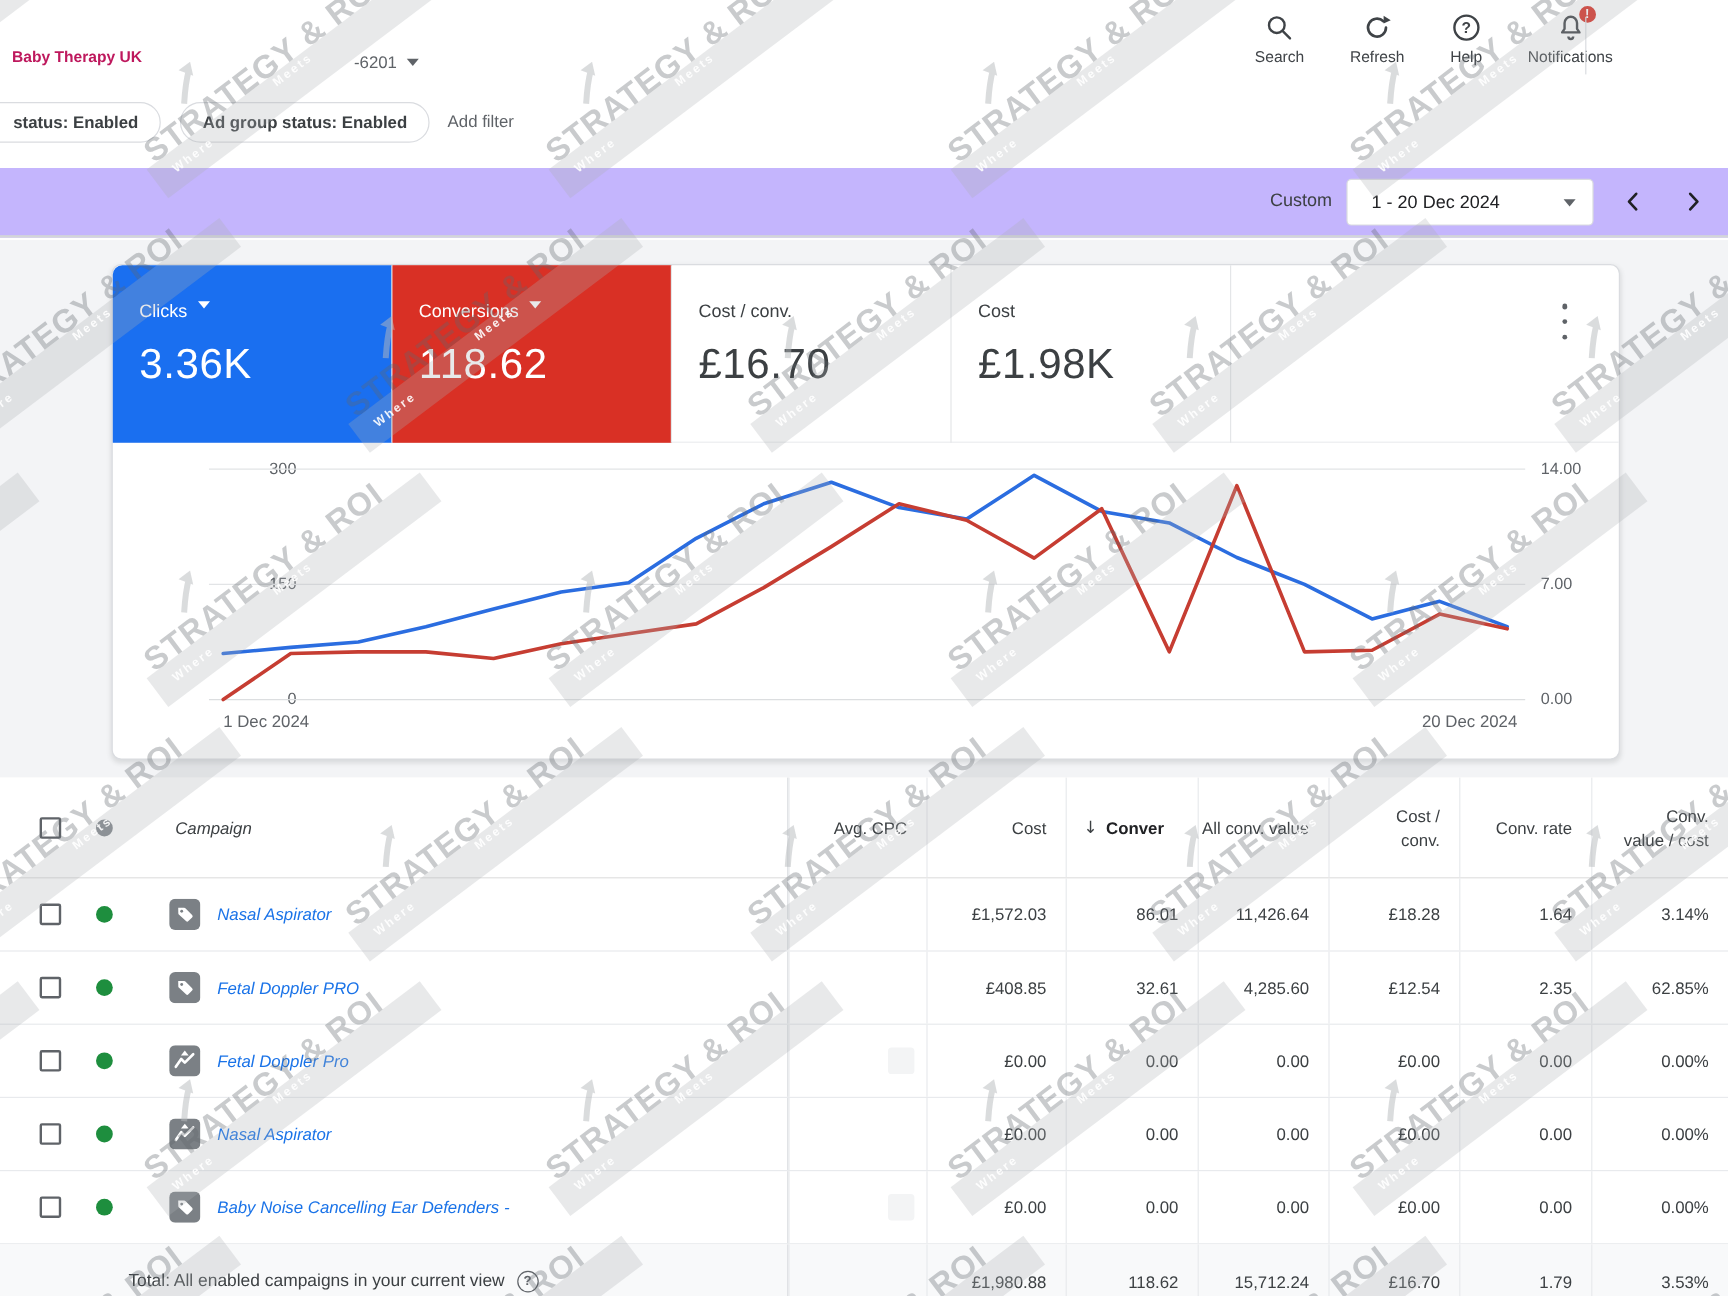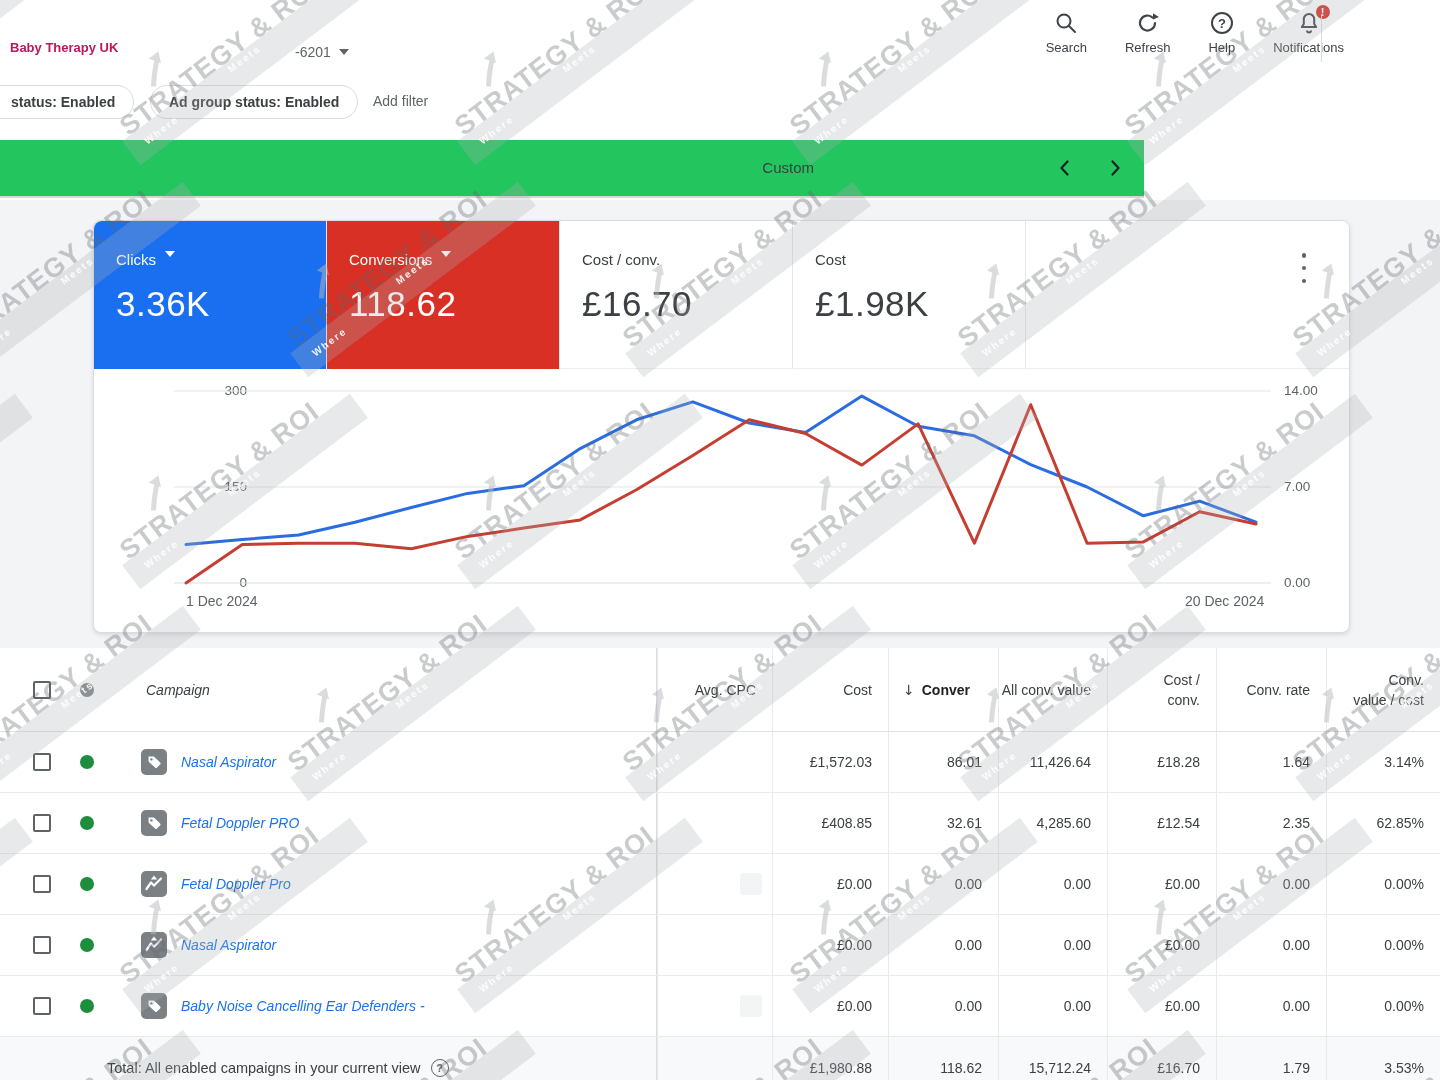--- a/index.html
+++ b/index.html
@@ -22,21 +22,21 @@
 
   
   .filterbar{position:absolute;left:0;top:75px;width:1440px;height:65px;background:#fff;}
   .chip{position:absolute;top:10px;height:34px;border:1px solid #dadce0;border-radius:17px;background:#fff;
         display:flex;align-items:center;padding:0 18px;font-size:14px;font-weight:bold;color:#3c4043;}
   .chip1{left:-24px;padding-left:34px;}
   .chip2{left:150px;}
   .add-filter{position:absolute;left:373px;top:18px;font-size:14px;color:#5f6368;cursor:pointer;}
 
   
-  .strip{position:absolute;left:0;top:140px;width:1144px;height:58px;background:#22c55e;border-bottom:2px solid #d3d6d8;}
+  .strip{position:absolute;left:0;top:140px;width:1440px;height:58px;background:#c4b5fd;border-bottom:2px solid #d3d6d8;}
   .custom-lbl{position:absolute;right:330px;top:19px;font-size:15px;color:#3c4043;}
   .datebox{position:absolute;right:112px;top:9px;width:206px;height:39px;background:#fff;border:1px solid #dadce0;border-radius:4px;
            display:flex;align-items:center;justify-content:space-between;padding:0 14px 0 20px;cursor:pointer;}
   .datebox .dtxt{font-size:15px;color:#202124;}
   .pag{position:absolute;top:15px;width:26px;height:26px;display:flex;align-items:center;justify-content:center;cursor:pointer;}
   .pag.prev{right:66px;} .pag.next{right:16px;}
 
   
   .content{position:absolute;left:0;top:200px;width:1440px;height:448px;background:#f3f4f6;}
   .chart-card{position:absolute;left:93px;top:20px;width:1257px;height:413px;background:#fff;
@@ -154,20 +154,24 @@
       <span>status: Enabled</span>
     </div>
     <div class="chip chip2">
       <span>Ad group status: Enabled</span>
     </div>
     <div class="add-filter">Add filter</div>
   </div>
 
   <div class="strip">
     <div class="custom-lbl">Custom</div>
+    <div class="datebox">
+      <span class="dtxt">1 - 20 Dec 2024</span>
+      <span class="caret"></span>
+    </div>
     <div class="pag prev">
       <svg width="20" height="20" viewBox="0 0 20 20">
           <polyline points="12.5,3.5 6.5,10 12.5,16.5" fill="none" stroke="#202124" stroke-width="2.2" stroke-linecap="round" stroke-linejoin="round"></polyline>
         </svg>
     </div>
     <div class="pag next">
       <svg width="20" height="20" viewBox="0 0 20 20">
           <polyline points="7.5,3.5 13.5,10 7.5,16.5" fill="none" stroke="#202124" stroke-width="2.2" stroke-linecap="round" stroke-linejoin="round"></polyline>
         </svg>
     </div>

